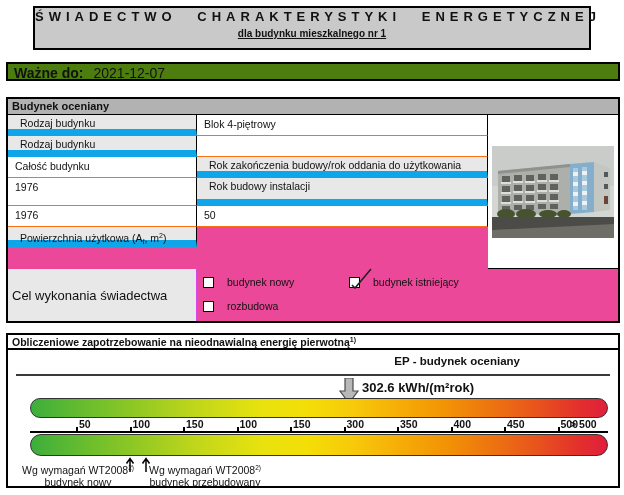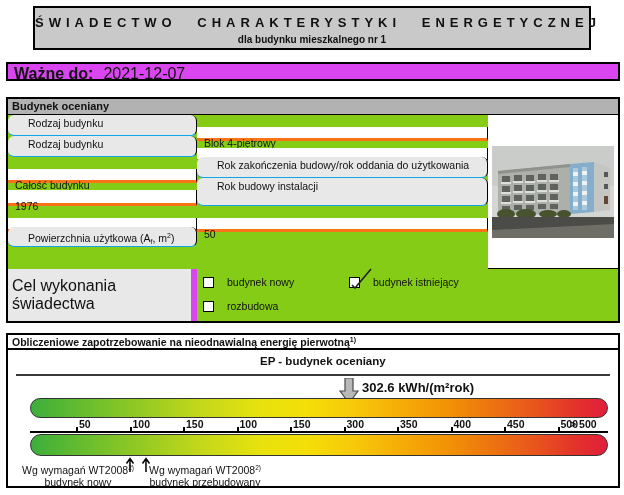--- a/index.html
+++ b/index.html
@@ -1,48 +1,48 @@
 <!DOCTYPE html>
 <html><head>
 <meta charset="utf-8">
 <style>
   * { margin:0; padding:0; box-sizing:border-box; }
   html,body { width:624px; height:495px; background:#fff; font-family:"Liberation Sans", sans-serif; color:#111; position:relative; }
 
   
-  .title-box { position:absolute; left:33px; top:6px; width:558px; height:44px; background:#c9c9c9; border:2px solid #000; text-align:center; padding-top:7px; }
+  .title-box { position:absolute; left:33px; top:6px; width:558px; height:44px; background:#c9c9c9; border:2px solid #000; text-align:center; padding-top:1px; }
   .title-main { font-size:13px; font-weight:bold; letter-spacing:5px; word-spacing:12px; white-space:nowrap; }
-  .title-sub { font-size:10px; font-weight:bold; margin-top:4px; }
-
-  
-  .valid-box { position:absolute; left:6px; top:62px; width:614px; height:19px; background:#d946ef; border:2px solid #000; font-size:16px; padding:1px 0 0 6px; }
+  .title-sub { font-size:10px; font-weight:bold; margin-top:4px;text-decoration:underline; }
+
+  
+  .valid-box { position:absolute; left:6px; top:62px; width:614px; height:19px; background:#4d7c0f; border:2px solid #000; font-size:14px; padding:1px 0 0 6px; }
   .valid-box b { font-weight:bold; margin-right:10px; }
 
   
-  .bsection { position:absolute; left:6px; top:97px; width:614px; border:2px solid #000; background:#84cc16; }
+  .bsection { position:absolute; left:6px; top:97px; width:614px; border:2px solid #000; background:#ec4899; }
   .bheader { height:16px; background:#b2b2b2; border-bottom:1px solid #000; font-size:11px; font-weight:bold; padding:1px 0 0 4px; }
   .btable { display:grid; grid-template-columns:189px 291px 1fr; grid-template-rows:21px 21px 21px 28px 21px 20px 22px 52px; }
-  .lcell { background:#e8e8e8; border-right:1px solid #000; border-bottom:1px solid #0ea5e9; font-size:10.5px; padding:3px 3px 1px 20px; line-height:11.5px;border-radius:6px; }
-  .vcell { background:#fff; border-right:1px solid #000; border-bottom:3px solid #f97316; font-size:10.5px; padding:10px 3px 1px 7px;margin-top:12px; }
+  .lcell { background:#e8e8e8; border-right:1px solid #000; border-bottom:7px solid #0ea5e9; font-size:10.5px; padding:3px 3px 1px 12px; line-height:11.5px; }
+  .vcell { background:#fff; border-right:1px solid #000; border-bottom:1px solid #f97316; font-size:10.5px; padding:3px 3px 1px 7px; }
   .photo-cell { grid-column:3; grid-row:1 / 8; border-bottom:1px solid #000; display:flex; align-items:center; justify-content:center; background:#fff; }
-  .purpose-label { grid-row:8; background:#e8e8e8; border-right:6px solid #d946ef; font-size:16px; padding:4px; display:flex; align-items:center; }
+  .purpose-label { grid-row:8; background:#e8e8e8; border-right:1px solid #d946ef; font-size:13px; padding:4px; display:flex; align-items:center; }
   .purpose-cell { grid-column:2 / 4; grid-row:8; padding:7px 0 0 6px; }
   .opt-grid { display:grid; grid-template-columns:146px 1fr; row-gap:12px; }
   .option { display:flex; align-items:center; }
   .cbox { position:relative; width:11px; height:11px; border:1px solid #000; background:#fff; display:inline-block; flex:0 0 11px; }
   .check-svg { display:none; position:absolute; left:-2px; top:-12px; overflow:visible; }
   .option.checked .check-svg { display:block; }
   .opt-label { font-size:10.5px; margin-left:13px; }
   sub.s { font-size:7px; vertical-align:-2px; }
   sup.s { font-size:7px; vertical-align:4px; }
 
   
   .csection { position:absolute; left:6px; top:333px; width:614px; height:155px; border:2px solid #000; background:#fff; }
   .ctitle { height:15px; border-bottom:2px solid #000; font-size:10.5px; font-weight:bold; padding:1px 0 0 4px; }
-  .ep-title { position:absolute; left:252px; top:20px; width:260px; text-align:left; font-size:11.5px; font-weight:bold; }
+  .ep-title { position:absolute; left:252px; top:20px; width:260px; text-align:right; font-size:11.5px; font-weight:bold; }
   .ep-line { position:absolute; left:8px; right:8px; top:39px; border-top:2px solid #3a3a3a; }
   .ep-arrow { position:absolute; left:331px; top:43px; }
   .ep-value { position:absolute; left:354px; top:45px; font-size:13px; font-weight:bold; }
   .scale-wrap { position:absolute; left:22px; top:63px; width:578px; height:92px; }
   .bar { position:absolute; left:0; width:578px; border:1px solid #333; border-radius:11px;
          background:linear-gradient(90deg,#3cae3c 0%,#67bc2e 9%,#94c923 19%,#c2d71a 29%,#e8e20e 40%,#f4de07 48%,#f7c90a 56%,#f6ad07 64%,#f29305 72%,#ed7410 80%,#e8531d 88%,#e3302c 95%,#e01f3d 100%); }
   .bar-top { top:0; height:20px; }
   .bar-bottom { top:36px; height:22px; }
   .tick-layer { position:absolute; left:0; top:20px; width:578px; height:14px; }
   .baseline { position:absolute; left:0; top:33px; width:578px; height:2px; background:#000; }

